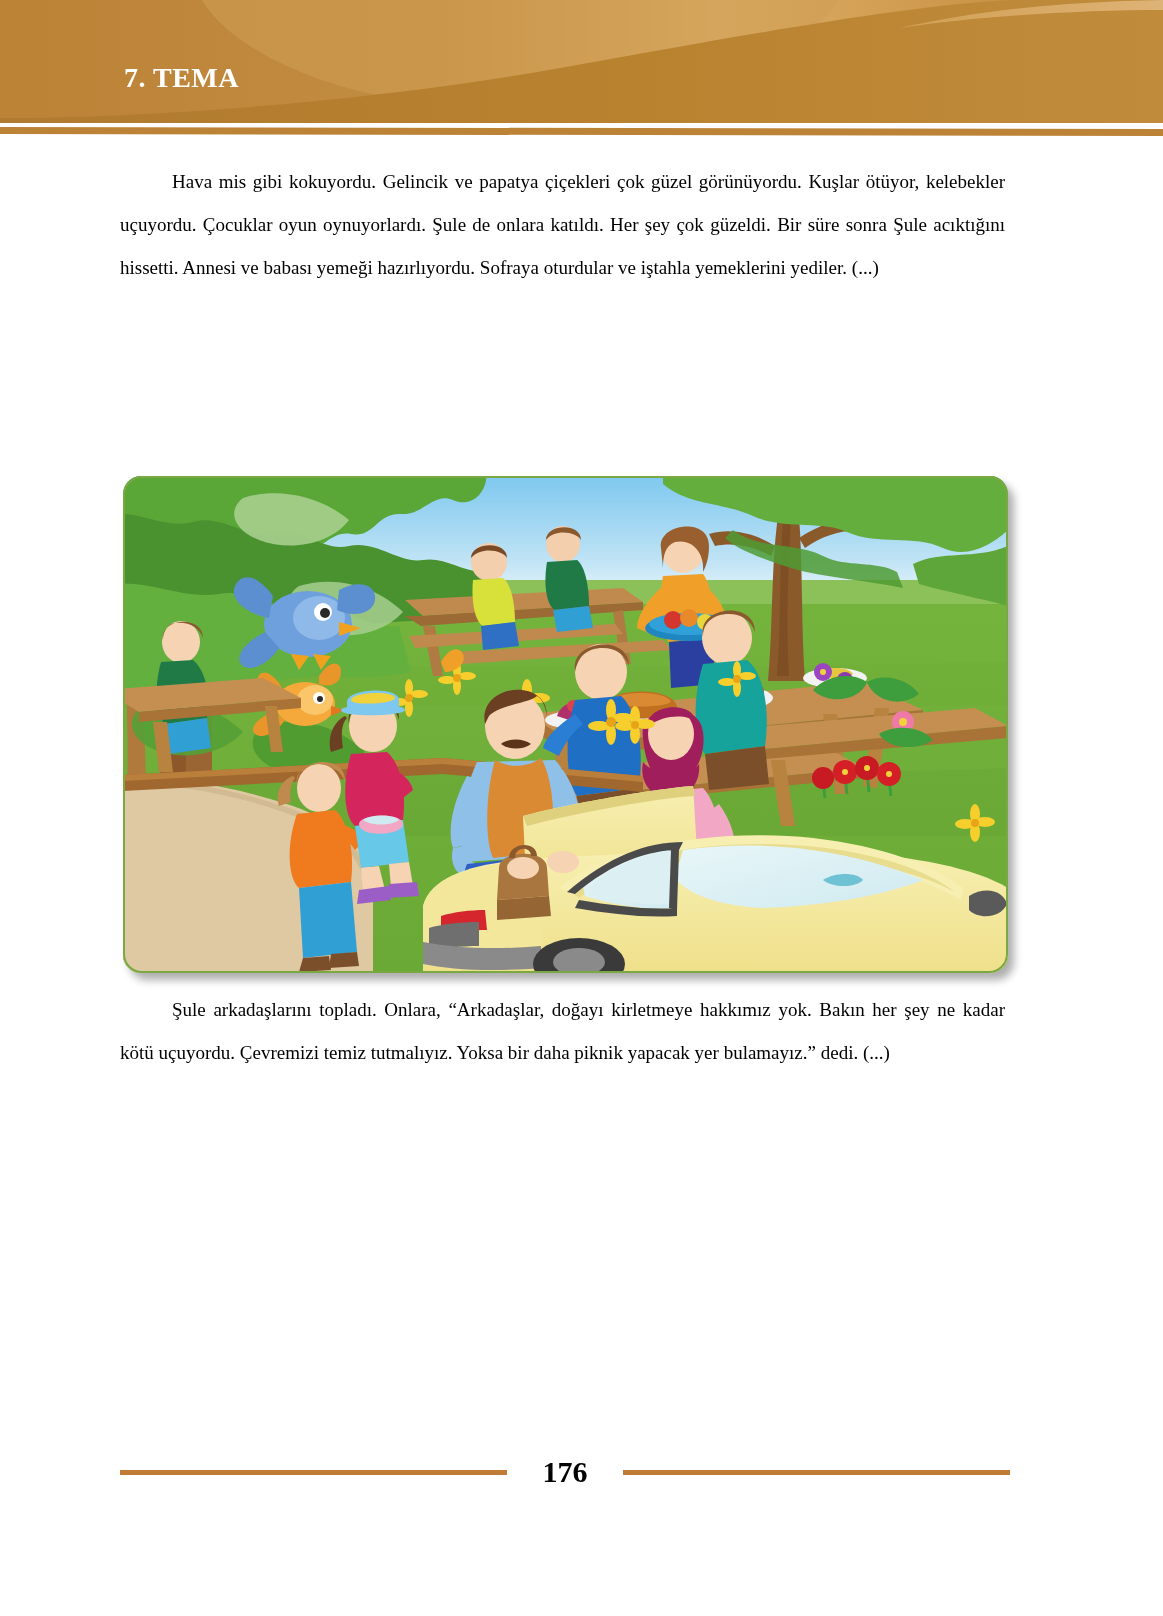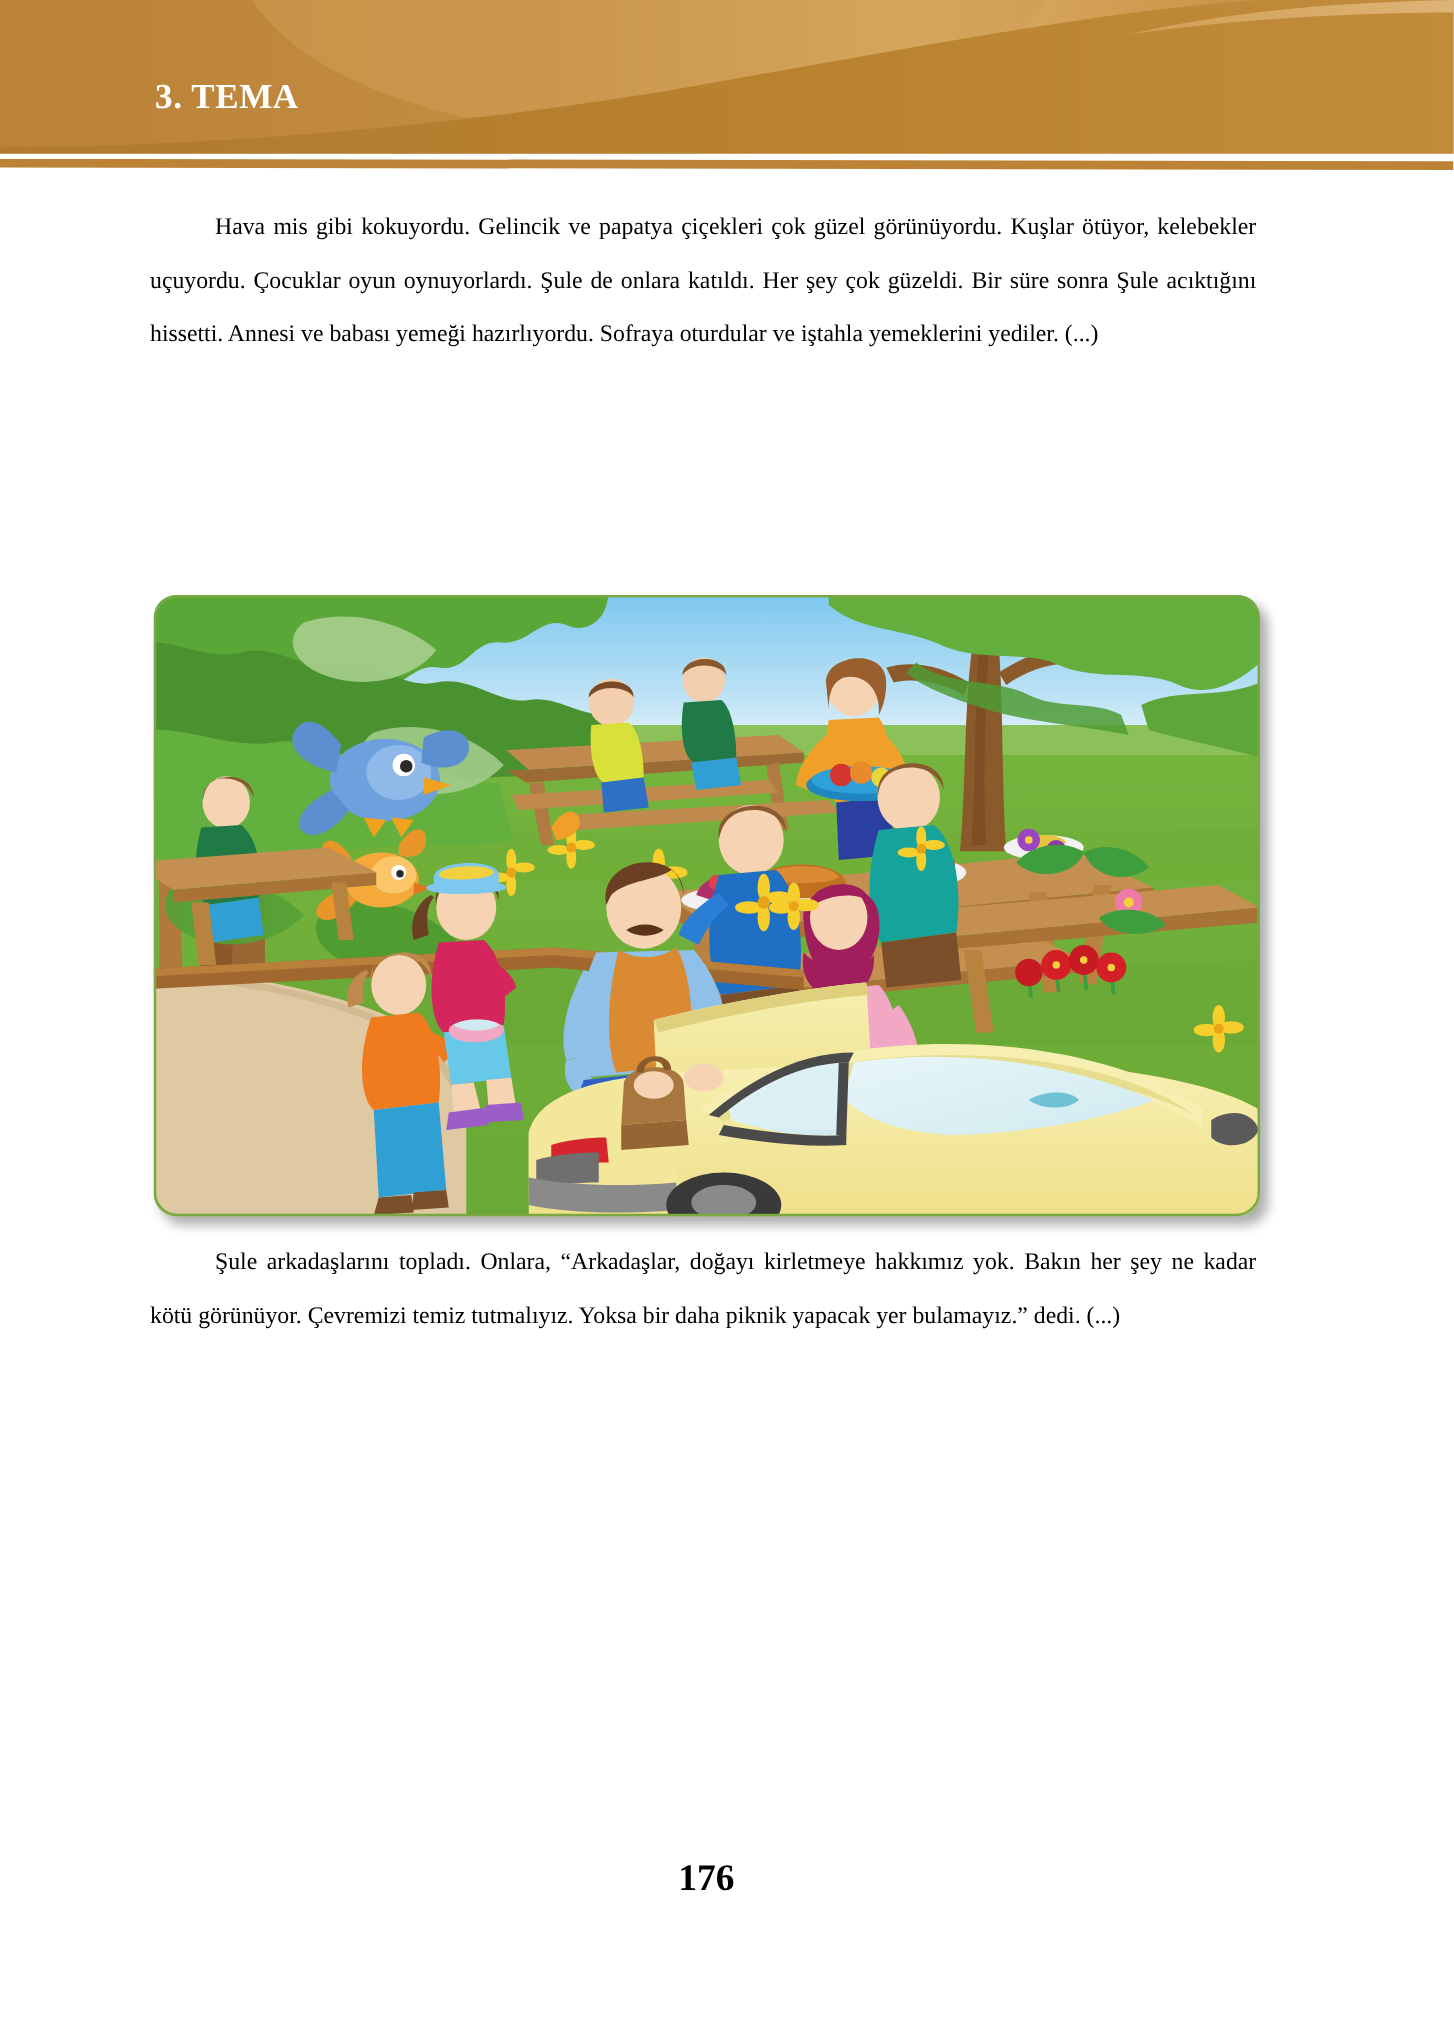--- a/index.html
+++ b/index.html
@@ -100,21 +100,20 @@
   }
   .footer-inner {
     position: absolute;
     left: 120px;
     width: 890px;
     display: flex;
     align-items: center;
     justify-content: center;
     gap: 26px;
     top: 0;
-    flex-direction: column;
   }
   .footer-rule {
     flex: 1 1 auto;
     height: 5px;
     background: #c07c34;
   }
   .footer-page {
     flex: 0 0 auto;
     font-size: 30px;
     font-weight: bold;
@@ -150,21 +149,21 @@
         </linearGradient>
       </defs>
       <rect x="0" y="0" width="1163" height="123" fill="url(#bandGrad)"></rect>
 
       <ellipse cx="520" cy="-40" rx="330" ry="150" fill="#cf9e53" opacity="0.55"></ellipse>
 
       <path d="M1163,0 L1163,123 L0,123 L0,118 C160,118 380,100 560,68 C740,36 900,6 1010,0 Z" fill="url(#swashGrad)"></path>
 
       <path d="M1163,0 L1163,10 C1080,10 980,16 900,28 C980,10 1060,2 1163,0 Z" fill="url(#topSwash)" opacity="0.75"></path>
     </svg>
-    <div class="header-title">3. TEMA</div>
+    <div class="header-title">7. TEMA</div>
   </div>
 
   <div class="header-rule">
     <svg width="1163" height="10" viewBox="0 0 1163 10" preserveAspectRatio="none">
       <path d="M0,0 L1163,2 L1163,9 L0,7 Z" fill="#bc8236"></path>
     </svg>
   </div>
 
   <div class="content">
     <p class="para">Hava mis gibi kokuyordu. Gelincik ve papatya çiçekleri çok güzel görünüyordu. Kuşlar ötüyor, kelebekler uçuyordu. Çocuklar oyun oynuyorlardı. Şule de onlara katıldı. Her şey çok güzeldi. Bir süre sonra Şule acıktığını hissetti. Annesi ve babası yemeği hazırlıyordu. Sofraya oturdular ve iştahla yemeklerini yediler. (...)</p>
@@ -572,21 +571,21 @@
           <ellipse cx="400" cy="392" rx="16" ry="11" fill="#f6d3b3"></ellipse>
           <ellipse cx="440" cy="386" rx="16" ry="11" fill="#f6d3b3"></ellipse>
         </g>
       </g>
 
       <rect x="1" y="1" width="883" height="495" rx="18" fill="none" stroke="#7aa842" stroke-width="2"></rect>
     </svg>
   </div>
 
   <div class="after-figure">
-    <p class="para">Şule arkadaşlarını topladı. Onlara, “Arkadaşlar, doğayı kirletmeye hakkımız yok. Bakın her şey ne kadar kötü görünüyor. Çevremizi temiz tutmalıyız. Yoksa bir daha piknik yapacak yer bulamayız.” dedi. (...)</p>
+    <p class="para">Şule arkadaşlarını topladı. Onlara, “Arkadaşlar, doğayı kirletmeye hakkımız yok. Bakın her şey ne kadar kötü uçuyordu. Çevremizi temiz tutmalıyız. Yoksa bir daha piknik yapacak yer bulamayız.” dedi. (...)</p>
   </div>
 
   <div class="footer">
     <div class="footer-inner">
       <div class="footer-rule"></div>
       <div class="footer-page">176</div>
       <div class="footer-rule"></div>
     </div>
   </div>
 

